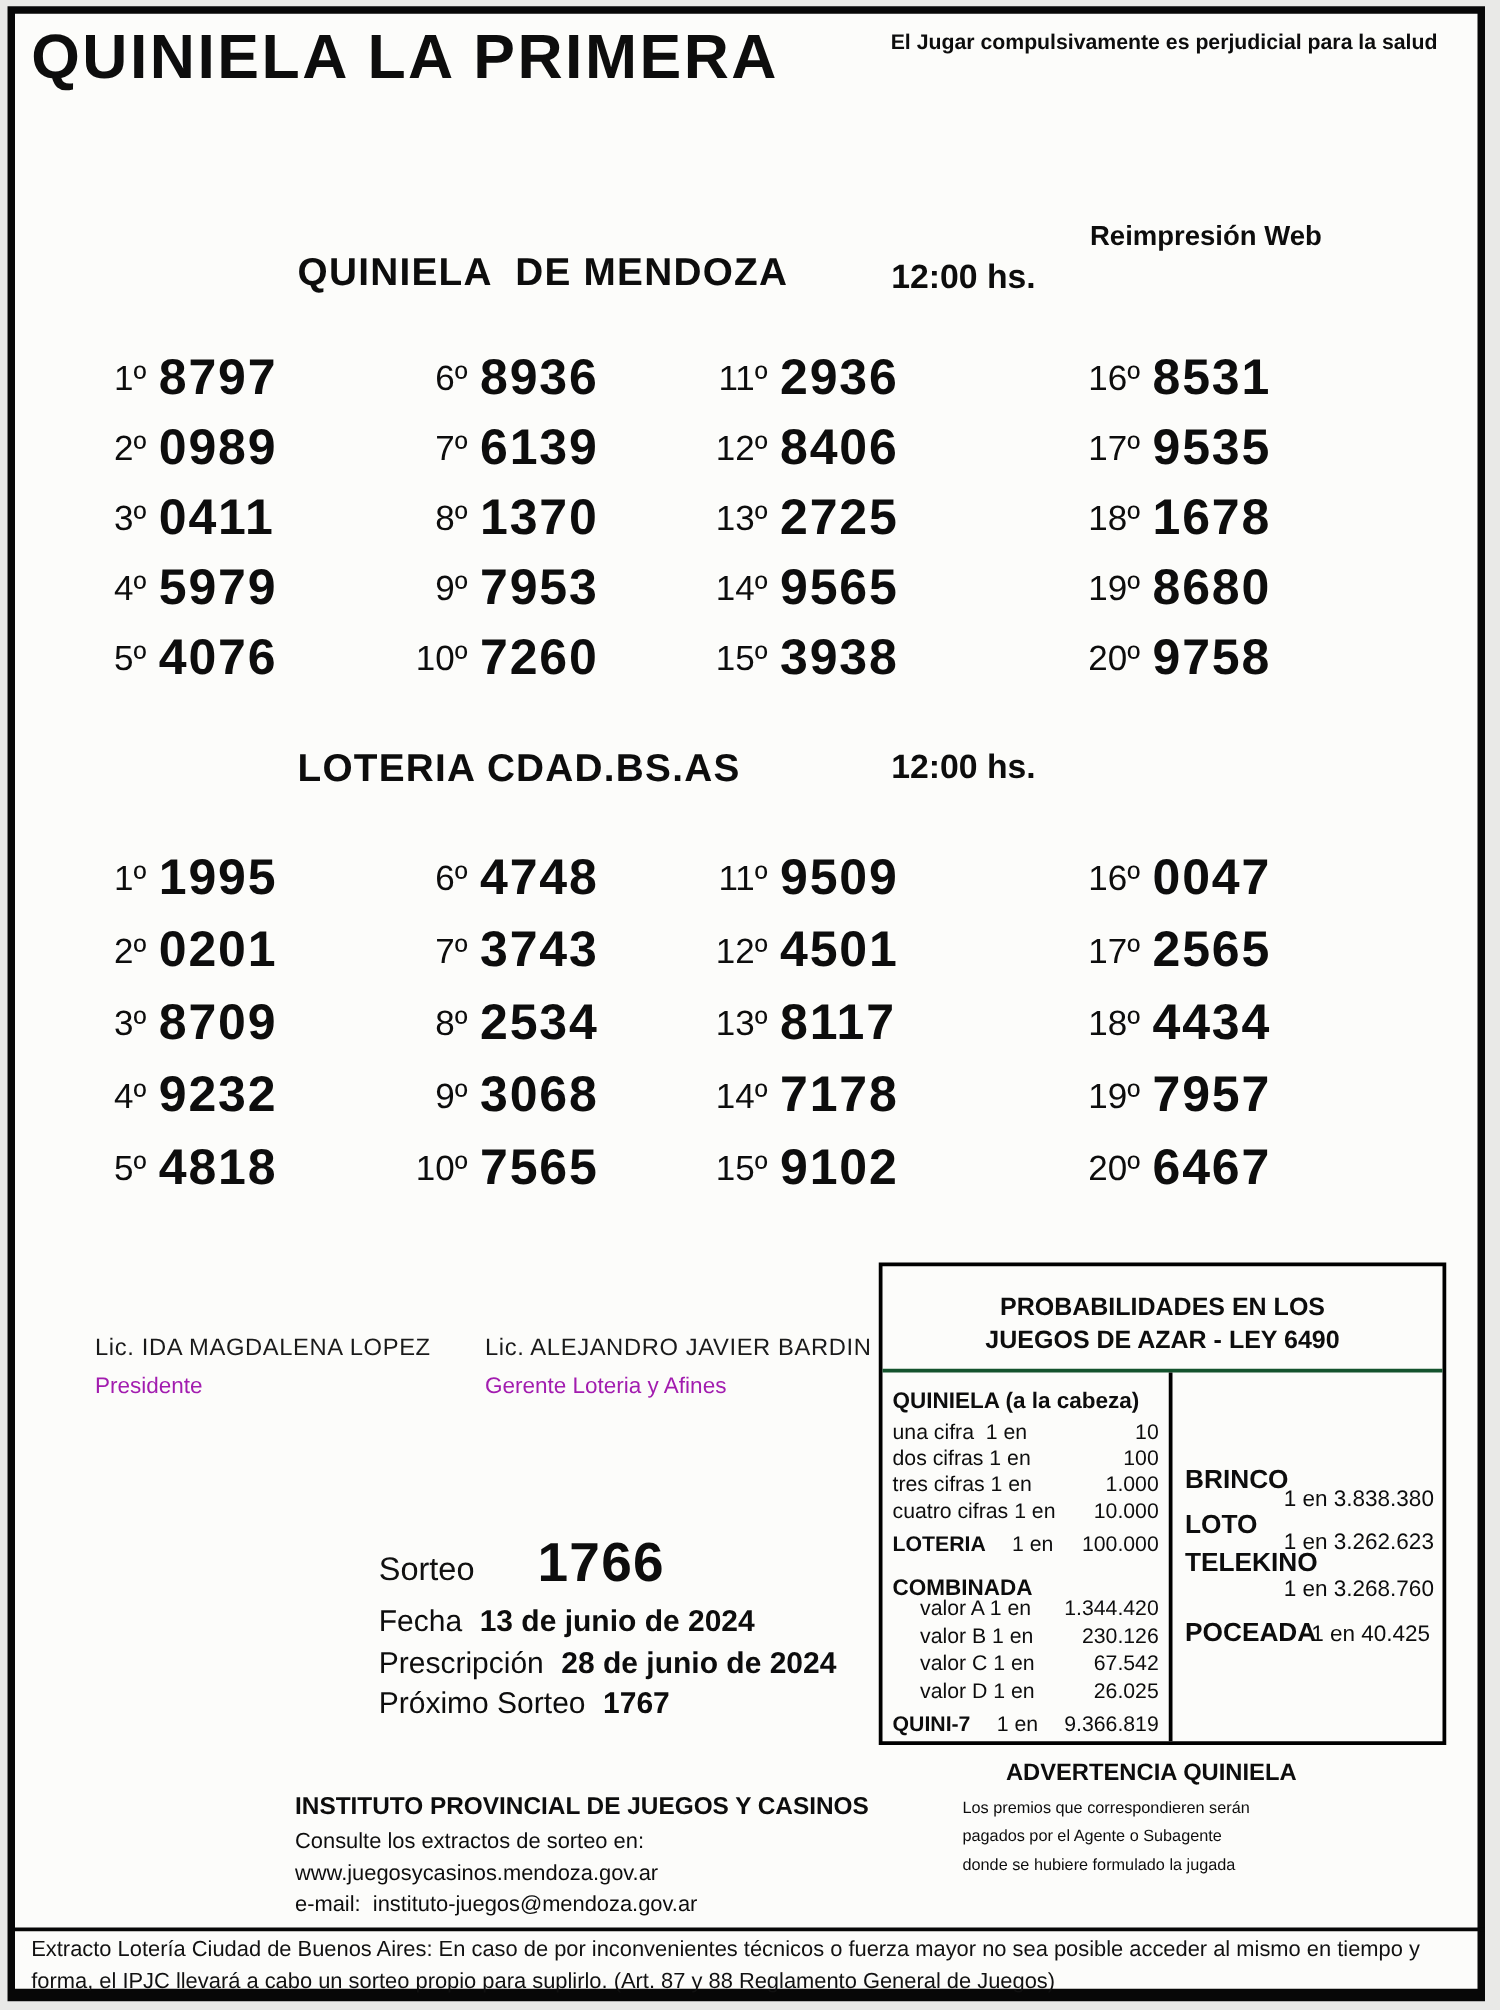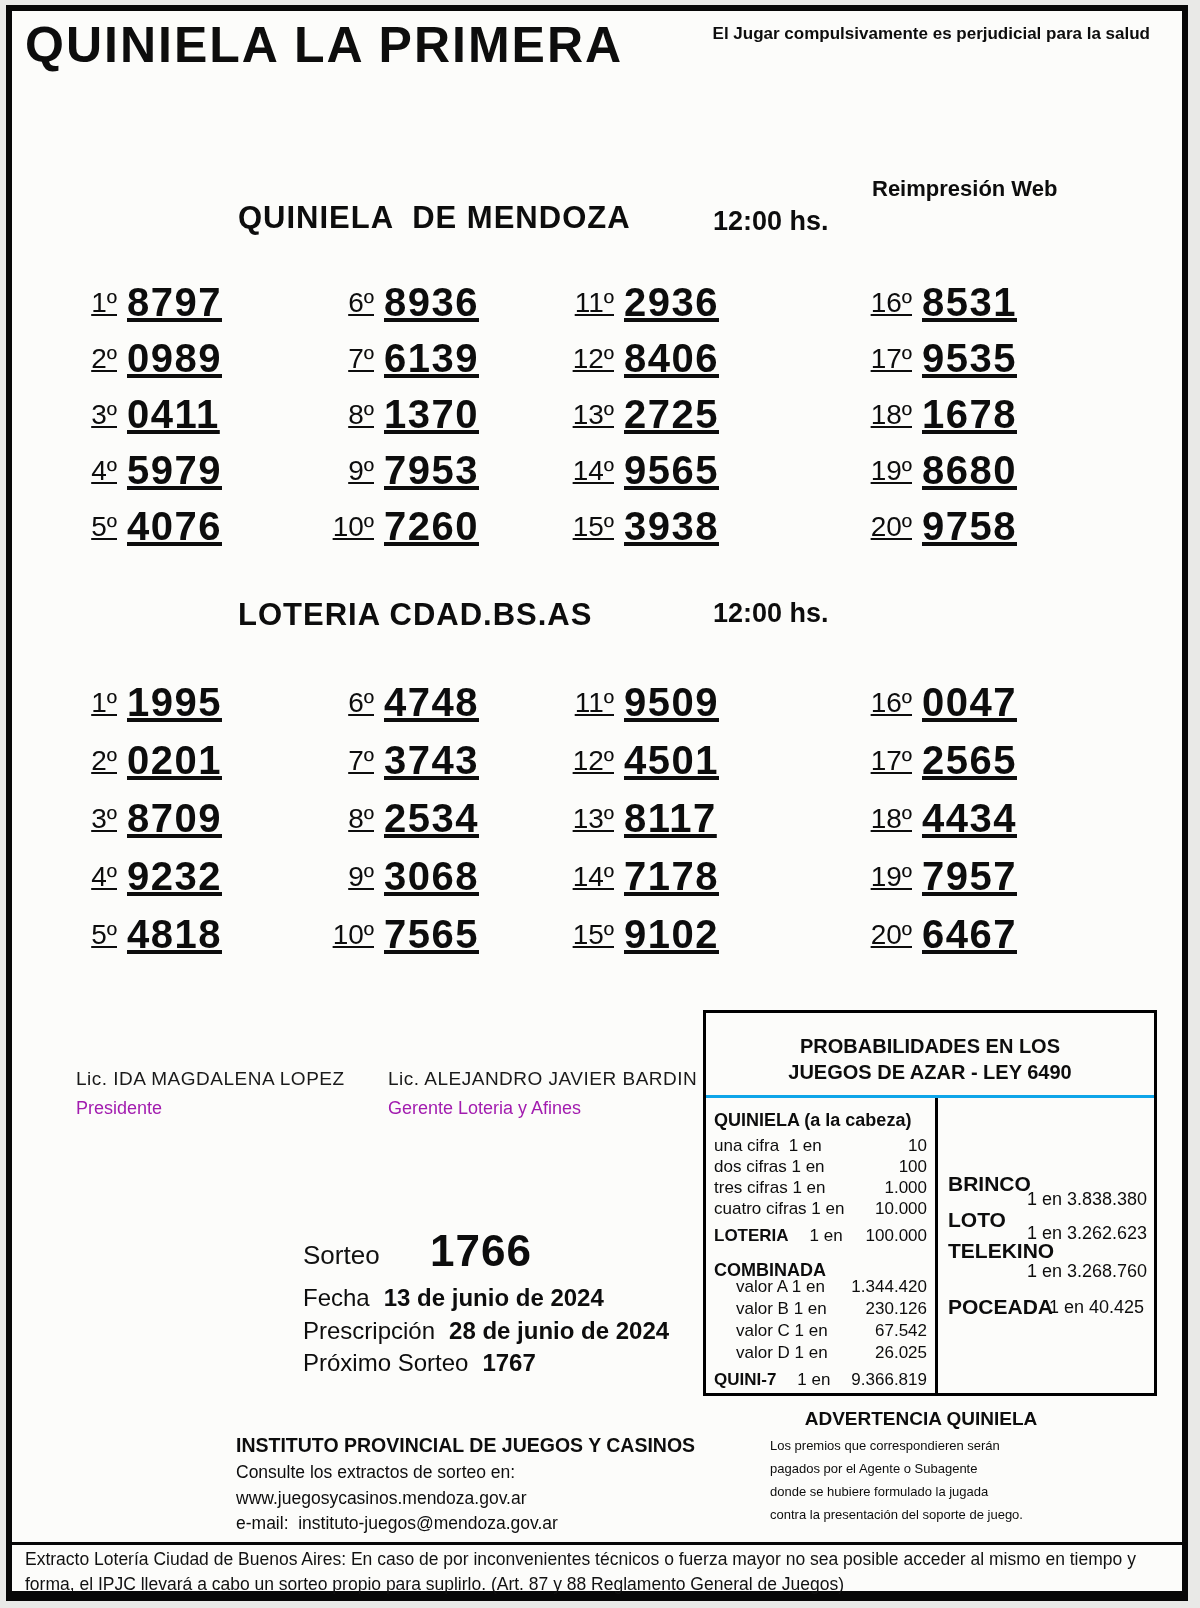--- a/index.html
+++ b/index.html
@@ -16,37 +16,37 @@
     border:6px solid #070707;border-bottom-width:10px;
     background:#fcfcfa;box-sizing:border-box;
   }
   .page-title{left:25px;top:16px;font-size:50px;font-weight:bold;letter-spacing:2px;white-space:pre;}
   .health-warning{left:640px;top:24px;width:510px;text-align:right;font-size:17px;font-weight:bold;}
   .sec-title{font-size:31px;font-weight:bold;letter-spacing:1px;white-space:pre;}
   .sec-time{font-size:27px;font-weight:bold;}
   .reprint{left:872px;top:176px;font-size:22px;font-weight:bold;}
   
   .rcol{position:absolute;width:300px;}
-  .cell{display:flex;align-items:flex-end;height:41px;line-height:41px;text-decoration:underline;}
+  .cell{display:flex;align-items:flex-end;height:41px;line-height:41px;}
   .m .cell{margin-bottom:15px;}
   .b .cell{margin-bottom:17px;}
   .ord{display:inline-block;width:62px;text-align:right;font-size:28px;flex:none;}
   .num{margin-left:10px;font-size:40px;font-weight:bold;letter-spacing:1.5px;}
   .cA{left:55px;} .cB{left:312px;} .cC{left:552px;} .cD{left:850px;}
   
   .off-name{font-size:19px;letter-spacing:.5px;color:#1a1a1a;}
   .off-role{font-size:18px;color:#a21caf;}
   
   .sorteo-label{font-size:26px;color:#111;}
   .sorteo-num{font-size:44px;font-weight:bold;letter-spacing:1px;}
   .drow{font-size:24px;white-space:pre;}
   .drow b{margin-left:14px;}
   
   .pbox{left:703px;top:1010px;width:454px;height:386px;border:3px solid #000;box-sizing:border-box;background:#fcfcfa;}
-  .pb-title{height:85px;border-bottom:3px solid #0ea5e9;text-align:center;padding-top:20px;
+  .pb-title{height:85px;border-bottom:3px solid #14532d;text-align:center;padding-top:20px;
             font-size:20px;font-weight:bold;line-height:26px;box-sizing:border-box;}
   .pb-body{position:relative;height:295px;}
   .pb-divider{position:absolute;left:229px;top:0;bottom:0;width:3px;background:#000;}
   .pbrow{position:absolute;left:8px;width:213px;display:flex;justify-content:space-between;font-size:17px;white-space:pre;}
   .pbrow .grp{display:flex;gap:21px;}
   .pb-h{position:absolute;left:8px;font-size:18px;font-weight:bold;white-space:pre;}
   .indent{padding-left:22px;}
   .gname{position:absolute;font-size:21px;font-weight:bold;}
   .godds{position:absolute;font-size:18px;}
   
@@ -304,21 +304,20 @@
     <div class="gname" style="left:242px;top:197px;">POCEADA</div>
     <div class="godds" style="left:343px;top:199px;">1 en 40.425</div>
   </div>
 </div>
 
 <div class="abs adv-title">ADVERTENCIA QUINIELA</div>
 <div class="abs adv-text">
   <div>Los premios que correspondieren serán</div>
   <div>pagados por el Agente o Subagente</div>
   <div>donde se hubiere formulado la jugada</div>
-  <div>contra la presentación del soporte de juego.</div>
 </div>
 
 <div class="abs inst-title">INSTITUTO PROVINCIAL DE JUEGOS Y CASINOS</div>
 <div class="abs inst-line" style="top:1462px;">Consulte los extractos de sorteo en:</div>
 <div class="abs inst-line" style="top:1488px;">www.juegosycasinos.mendoza.gov.ar</div>
 <div class="abs inst-line" style="top:1513px;">e-mail:  instituto-juegos@mendoza.gov.ar</div>
 
 <div class="abs footer-sep"></div>
 <div class="abs footer-line" style="top:1549px;">Extracto Lotería Ciudad de Buenos Aires: En caso de por inconvenientes técnicos o fuerza mayor no sea posible acceder al mismo en tiempo y</div>
 <div class="abs footer-line" style="top:1574px;">forma, el IPJC llevará a cabo un sorteo propio para suplirlo. (Art. 87 y 88 Reglamento General de Juegos)</div>

